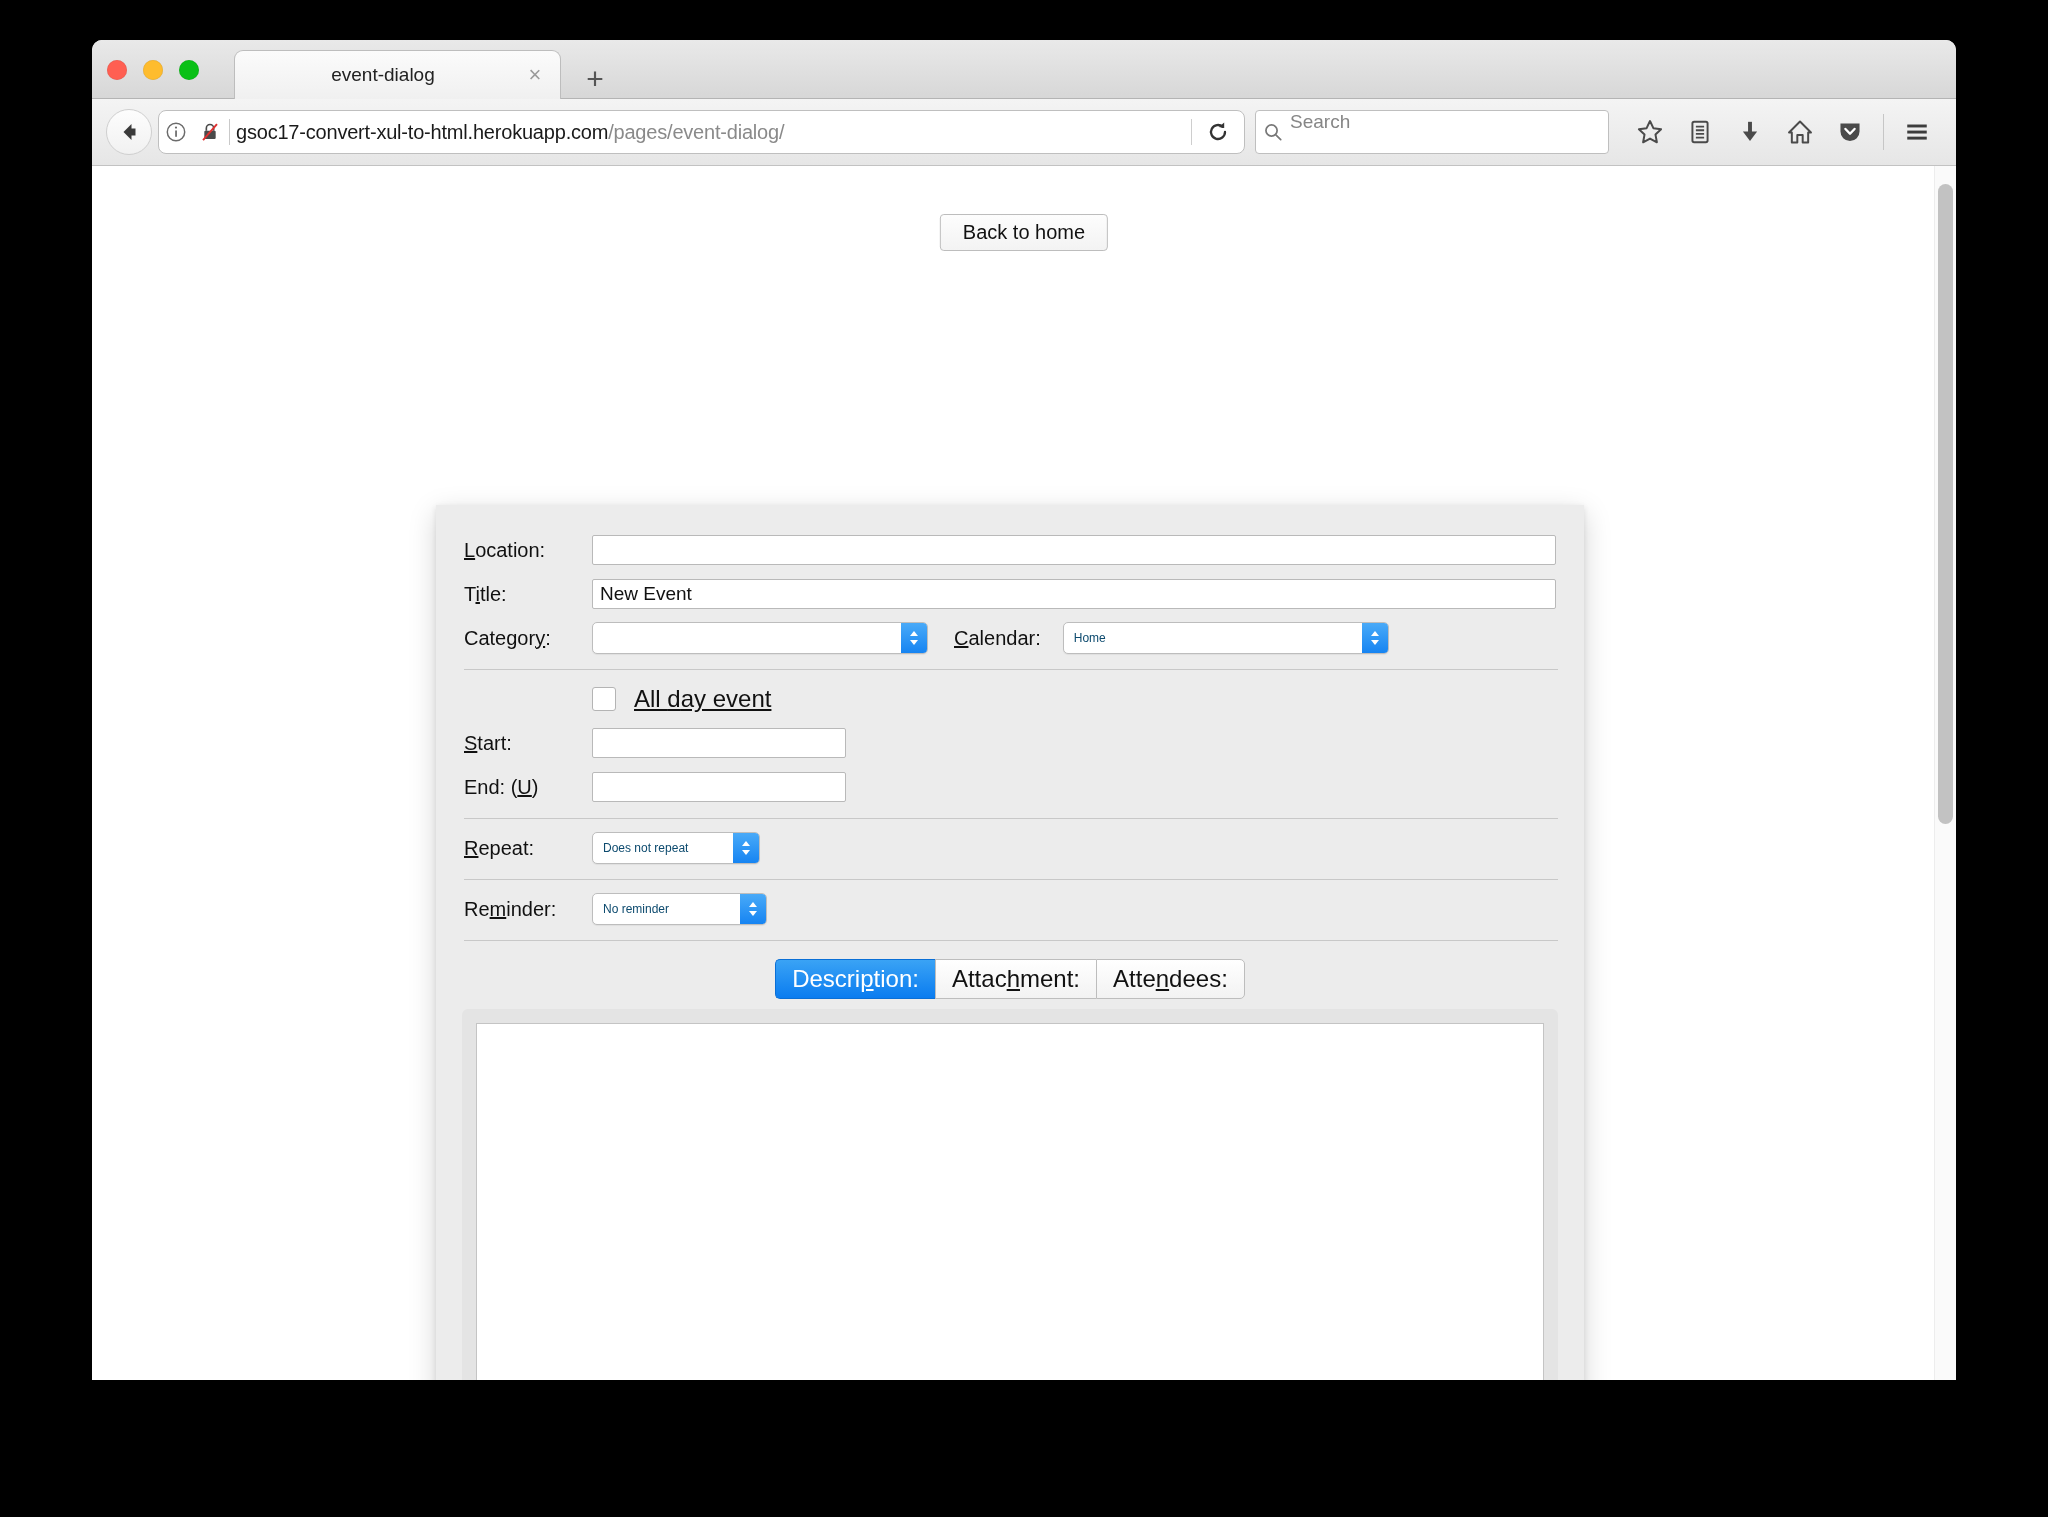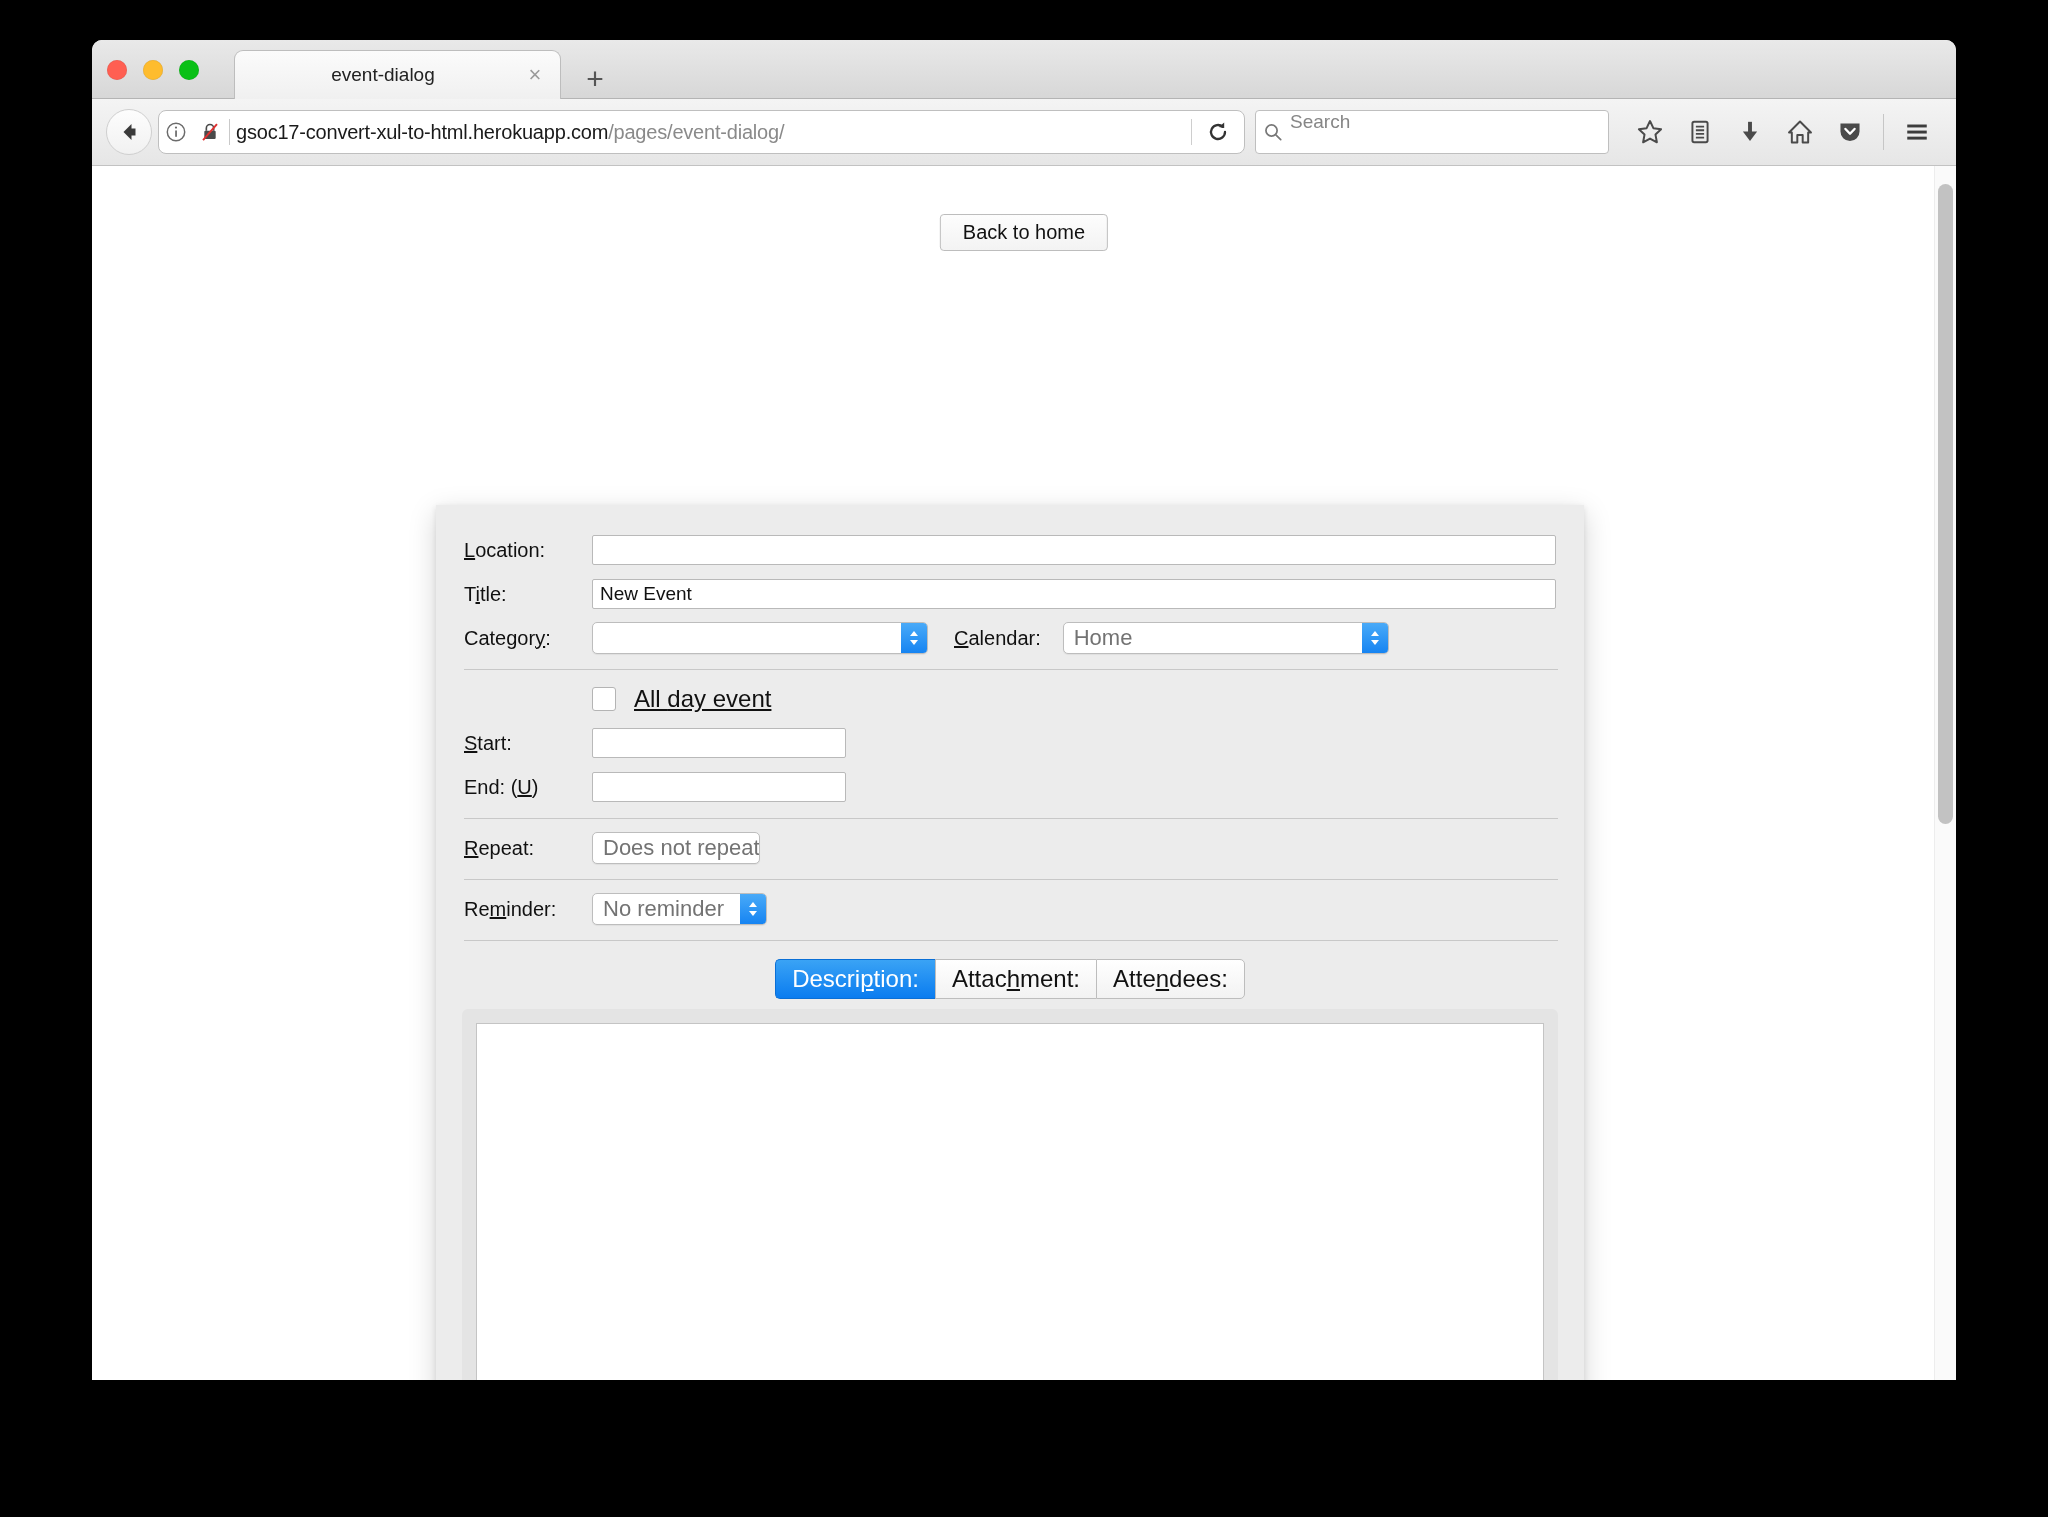--- a/index.html
+++ b/index.html
@@ -260,22 +260,22 @@
     display: inline-flex;
     align-items: center;
     box-sizing: border-box;
     box-shadow: 0 1px 1px rgba(0,0,0,0.06);
     position: relative;
     padding-left: 10px;
     overflow: hidden;
     cursor: pointer;
   }
   .select-value {
-    font-size: 22px;
-    color: #737373;
+    font-size: 12px;
+    color: #0c4a6e;
     flex: 1;
     white-space: nowrap;
     padding-right: 6px;
   }
   .select-arrow {
     width: 26px;
     height: 100%;
     background: linear-gradient(to bottom,#49aaf8,#1684f2);
     display: flex;
     flex-direction: column;

